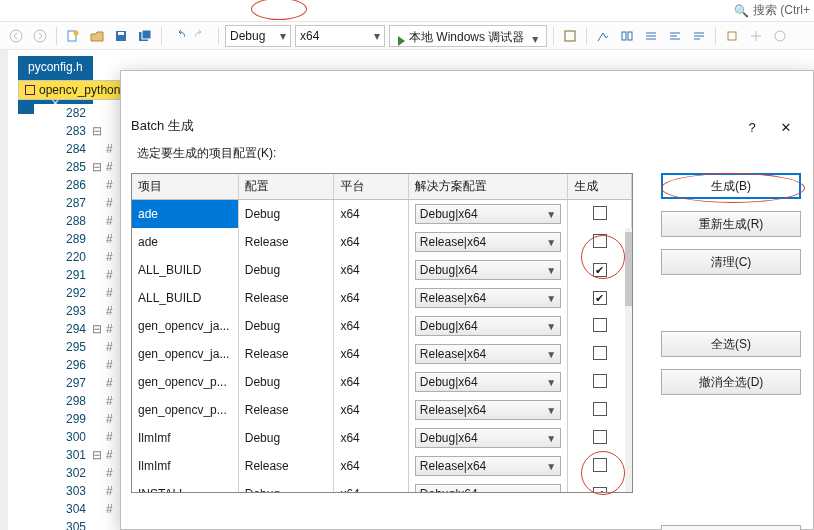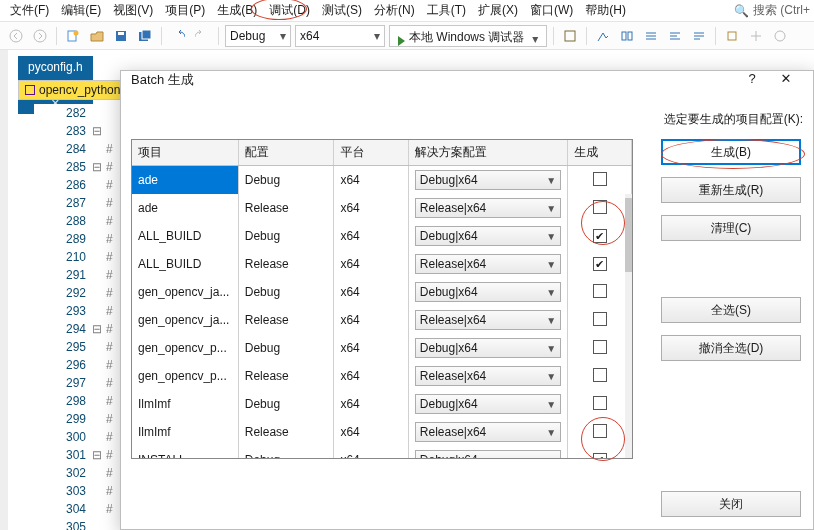--- a/index.html
+++ b/index.html
@@ -32,26 +32,26 @@
 
   
   .gutter { position:absolute; top:104px; left:34px; width:82px; bottom:0; background:#fff; }
   .gline { height:18px; display:flex; align-items:center; }
   .gline .ln { width:28px; text-align:right; color:#0c4a6e; padding-right:4px;margin-left:28px; }
   .gline .fold { width:14px; text-align:center; color:#808080; }
   .gline .body { color:#808080; padding-left:2px; }
 
   
   .dialog { position:absolute; top:70px; left:120px; width:694px; height:460px; background:#fff; border:1px solid #bdbdbd; box-shadow:0 4px 18px rgba(0,0,0,.25); }
-  .titlebar { height:30px; display:flex; align-items:flex-start; padding:0 10px; }
+  .titlebar { height:30px; display:flex; align-items:flex-end; padding:0 10px;margin-top:34px; }
   .titlebar .ttl { flex:1; font-size:13px; }
   .titlebar .tbtn { width:34px; text-align:center; font-size:13px; }
 
   .dlgbody { padding:4px 10px 0 10px; position:relative; height:calc(100% - 30px); }
-  .promptline { margin:6px 0 6px 16px; font-size:12px;text-align:right; }
+  .promptline { margin:6px 0 6px 6px; font-size:12px; }
 
   .gridwrap { position:absolute; top:38px; left:10px; width:502px; height:320px; border:1px solid #888; overflow:hidden; background:#fff; }
   table.grid { border-collapse:collapse; width:100%; table-layout:fixed; }
   table.grid th, table.grid td { border-right:1px solid #d0d0d0; padding:4px 6px; font-size:12px; text-align:left; height:24px; overflow:hidden; white-space:nowrap; text-overflow:ellipsis; }
   table.grid th { background:#f4f4f4; font-weight:normal; border-bottom:1px solid #c0c0c0;margin-left:36px; }
   tr.sel td:first-child { background:#0078d7; color:#fff; }
   .combo { display:flex; align-items:center; border:1px solid #adadad; background:linear-gradient(#fafafa,#e9e9e9); height:20px; padding:0 4px; width:100%; }
   .combo .cv { flex:1; overflow:hidden; }
   .combo .cd { color:#555; font-size:10px; }
   .chkcell { text-align:center !important; }
@@ -64,21 +64,20 @@
   .btns .gap { height:32px; }
   .closebtn { position:absolute; right:12px; bottom:12px; width:140px; }
 
   .scrollbar { position:absolute; top:54px; right:0; bottom:0; width:7px; background:#f0f0f0; }
   .scrollbar .thumb { position:absolute; top:4px; left:0; right:0; height:28%; background:#c7c7c7; }
 </style>
 </head>
 <body>
 
 <div class="menubar">
-  <span id="menuitems"><span class="mi">文件(F)</span><span class="mi">编辑(E)</span><span class="mi">视图(V)</span><span class="mi">项目(P)</span><span class="mi">生成(B)</span><span class="mi">调试(D)</span><span class="mi">测试(S)</span><span class="mi">分析(N)</span><span class="mi">工具(T)</span><span class="mi">扩展(X)</span><span class="mi">窗口(W)</span><span class="mi">帮助(H)</span></span>
   <span class="search">
     <span class="mag">🔍</span>
     <span>搜索 (Ctrl+</span>
   </span>
 </div>
 <div class="ring" style="top:-2px;left:251px;width:56px;height:22px;"></div>
 
 <div class="toolbar">
   <span class="ticon">
       <svg width="14" height="14">
@@ -243,21 +242,21 @@
       <span class="ln">288</span>
       <span class="fold"></span>
       <span class="body">#</span>
     </div>
     <div class="gline">
       <span class="ln">289</span>
       <span class="fold"></span>
       <span class="body">#</span>
     </div>
     <div class="gline">
-      <span class="ln">210</span>
+      <span class="ln">220</span>
       <span class="fold"></span>
       <span class="body">#</span>
     </div>
     <div class="gline">
       <span class="ln">291</span>
       <span class="fold"></span>
       <span class="body">#</span>
     </div>
     <div class="gline">
       <span class="ln">292</span>

